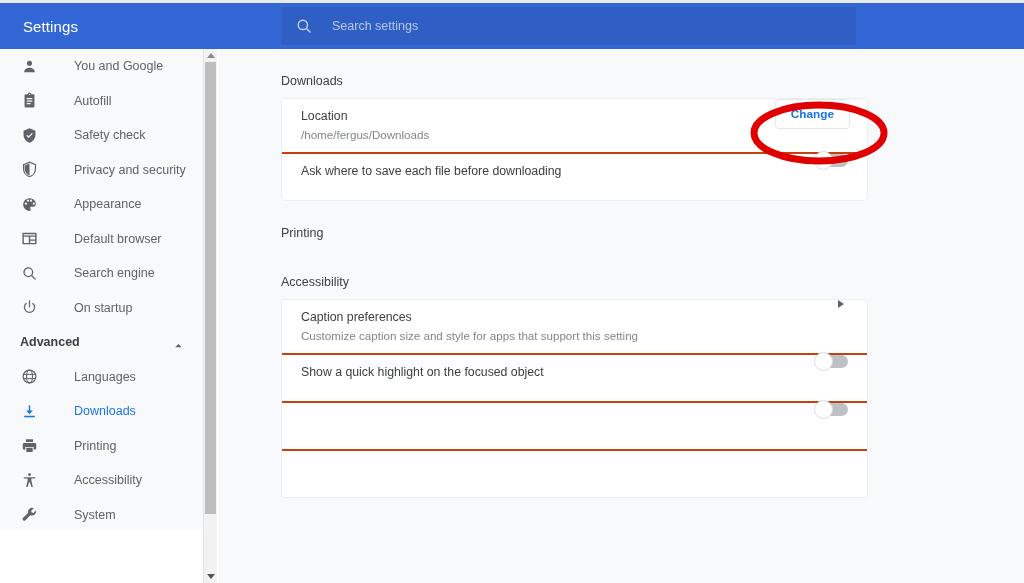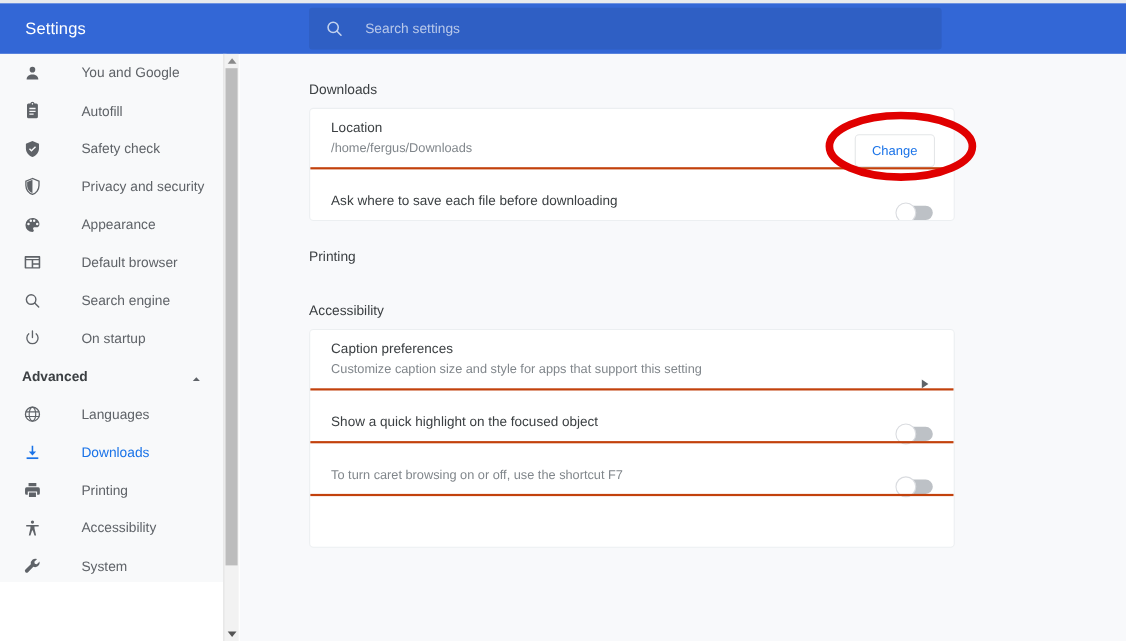--- a/index.html
+++ b/index.html
@@ -149,21 +149,21 @@
   .card {
     margin-left: 63px;
     width: 587px;
     background: #ffffff;
     border: 1px solid #eceff1;
     border-radius: 4px;
     overflow: hidden;
   }
   .row {
     display: flex;
-    align-items: flex-end;
+    align-items: flex-start;
     padding: 0 17px 0 19px;
     min-height: 48px;
     position: relative;
   }
   .row + .row { border-top: 2px solid #c2410c; }
   .row-text { flex: 1; padding: 9px 0; }
   .row-title {
     font-size: 12.3px;
     color: #3c4043;
     line-height: 17px;
@@ -171,21 +171,21 @@
   .row-sub {
     font-size: 11.6px;
     color: #80868b;
     line-height: 17px;
     margin-top: 1px;
   }
 
   .change-btn {
     font-size: 11.8px;
     color: #1a73e8;
-    font-weight: normal;
+    font-weight: bold;
     background: #ffffff;
     border: 1px solid #e4e6e8;
     border-radius: 4px;
     padding: 7px 15px;
     cursor: pointer;
     font-family: "Liberation Sans", sans-serif;
     white-space: nowrap;
   }
 
   
@@ -446,21 +446,20 @@
       <div class="row">
         <div class="row-text">
           <div class="row-title">Show a quick highlight on the focused object</div>
         </div>
         <div class="toggle">
             <span class="knob"></span>
           </div>
       </div>
       <div class="row">
         <div class="row-text">
-          <div class="row-sub">To turn caret browsing on or off, use the shortcut F7</div>
         </div>
         <div class="toggle">
             <span class="knob"></span>
           </div>
       </div>
       <div class="row">
         <div class="row-text"></div>
       </div>
     </div>
   </div>

